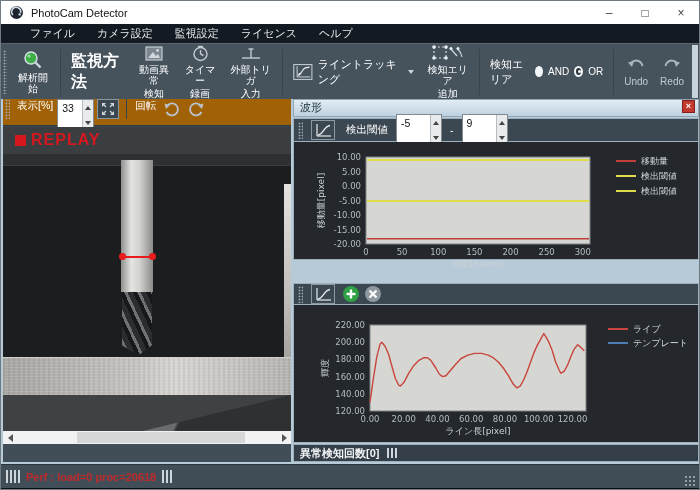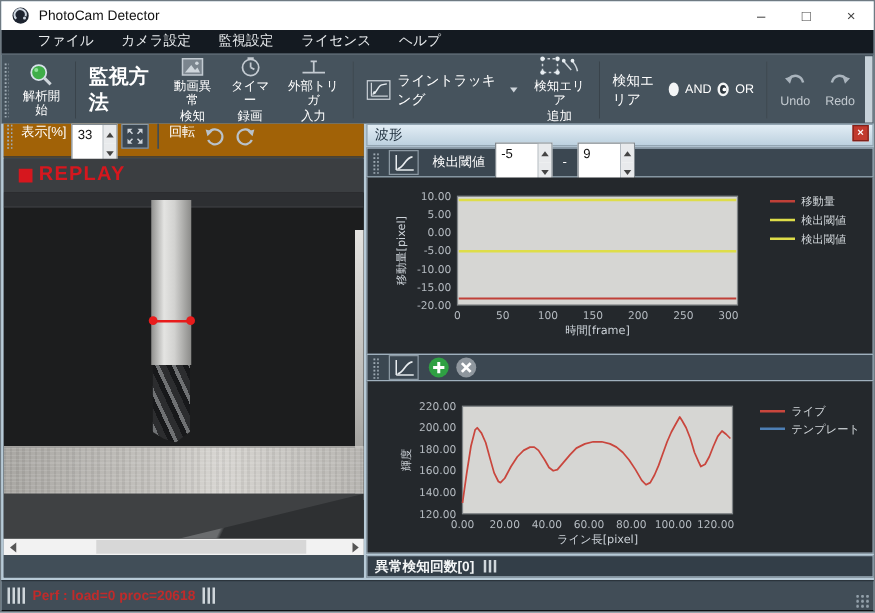--- a/index.html
+++ b/index.html
@@ -339,21 +339,21 @@
             <div>
                 <span class="tri-up"></span>
               </div>
             <div>
                 <span class="tri-down"></span>
               </div>
           </div>
         </div>
       </div>
 
-      <div class="chart-box" style="top:43px;height:142px;">
+      <div class="chart-box" style="top:43px;height:118px;">
         <svg id="chart1-svg" width="404" height="137">
             <rect x="72" y="15" width="224" height="87" fill="#d6d6d3" stroke="#808487" stroke-width="1"></rect>
             <text x="67" y="18" text-anchor="end" class="tick">10.00</text>
             <text x="67" y="32.5" text-anchor="end" class="tick">5.00</text>
             <text x="67" y="47" text-anchor="end" class="tick">0.00</text>
             <text x="67" y="61.5" text-anchor="end" class="tick">-5.00</text>
             <text x="67" y="76" text-anchor="end" class="tick">-10.00</text>
             <text x="67" y="90.5" text-anchor="end" class="tick">-15.00</text>
             <text x="67" y="105" text-anchor="end" class="tick">-20.00</text>
             <text x="72" y="113" text-anchor="middle" class="tick">0</text>

